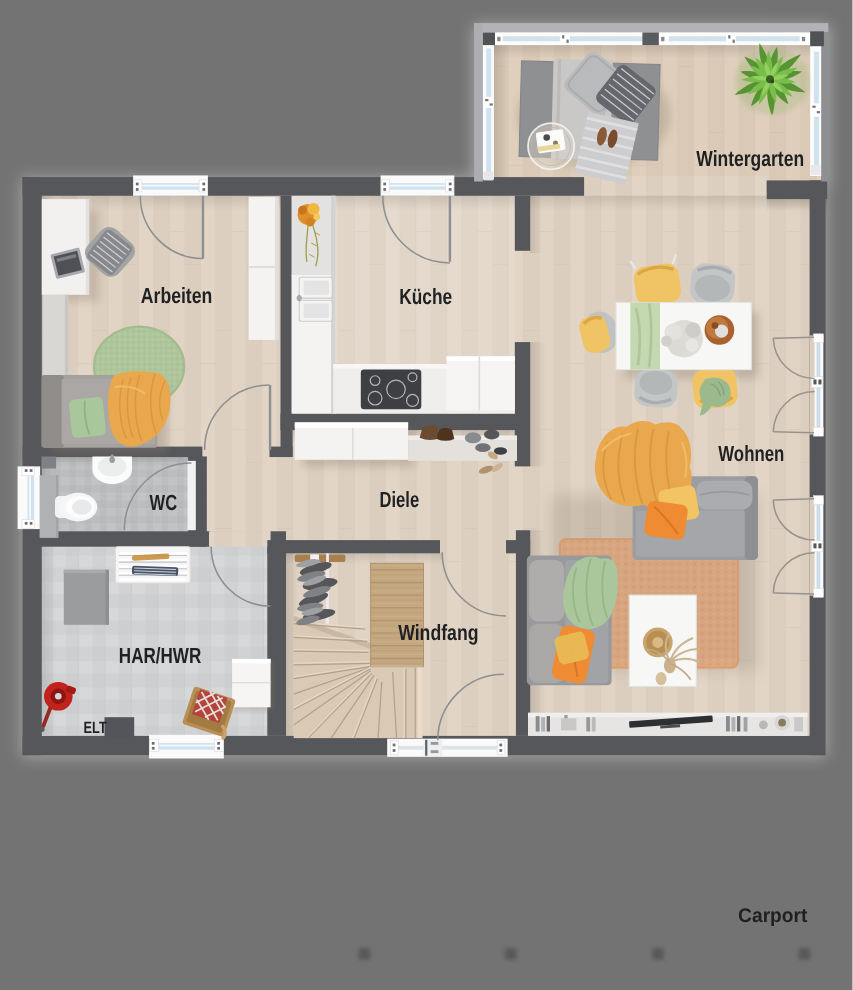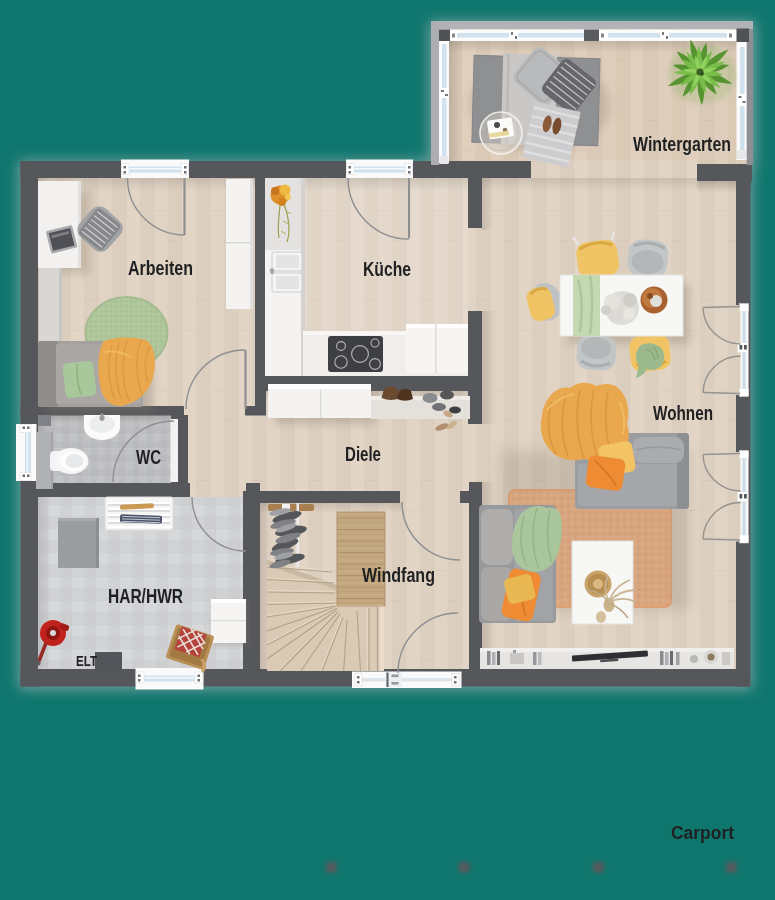--- a/index.html
+++ b/index.html
@@ -1,16 +1,16 @@
 <!DOCTYPE html>
 <html><head>
 <meta charset="utf-8">
 <style>
   html,body{margin:0;padding:0;background:#ffffff;}
-  .wrap{width:775px;height:900px;position:relative;overflow:hidden;background:#0f766e;}
+  .wrap{width:775px;height:900px;position:relative;overflow:hidden;background:#737373;}
   text{font-family:"Liberation Sans",sans-serif;font-weight:bold;fill:#1f2022;}
 </style>
 </head>
 <body>
 <div class="wrap">
 <svg width="775" height="900" viewBox="0 0 775 900" xmlns="http://www.w3.org/2000/svg">
 <defs>
   <pattern id="wood" width="56" height="180" patternUnits="userSpaceOnUse">
     <rect width="56" height="180" fill="#dfd2c3"></rect>
     <rect x="0" width="14" height="180" fill="#dccebe"></rect>

